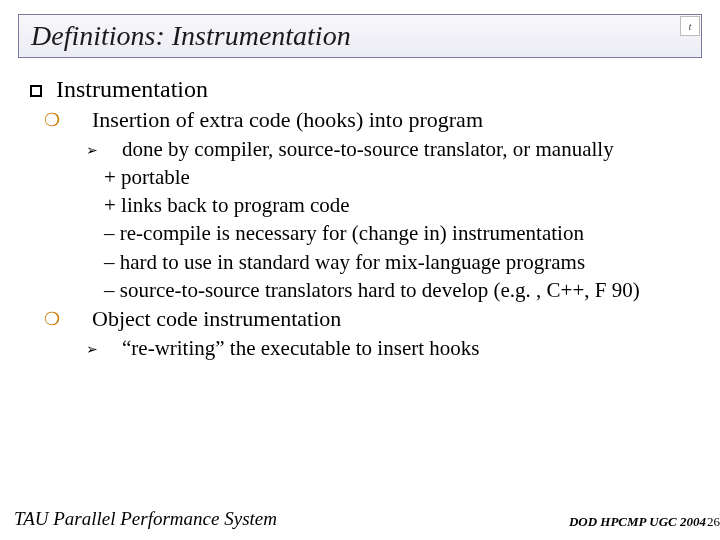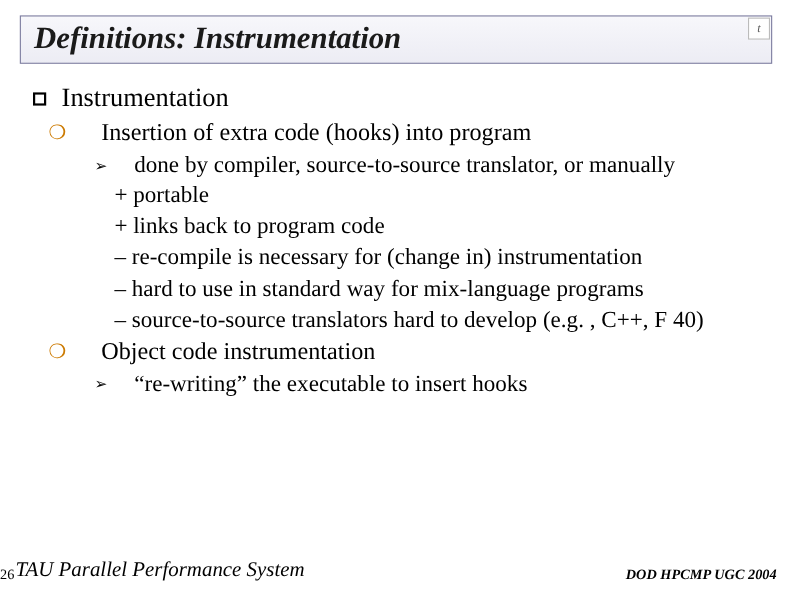--- a/index.html
+++ b/index.html
@@ -26,21 +26,21 @@
     height: 44px;
     border: 1px solid #7a7a9e;
     background: linear-gradient(#f7f7fb, #ececf4);
     box-sizing: border-box;
     display: flex;
     align-items: center;
     padding-left: 12px;
   }
   .title-text {
     font-style: italic;
-    font-weight: bold;
+    font-weight: normal;
     font-size: 28px;
     color: #1a1a1a;
   }
   .logo {
     position: absolute;
     right: 20px;
     top: 16px;
     width: 18px;
     height: 18px;
     background: #fff;
@@ -125,21 +125,21 @@
     bottom: 0;
     font-style: italic;
     font-weight: normal;
     font-size: 19px;
   }
   .footer-center {
     position: absolute;
     left: 0;
     right: 0;
     bottom: 0;
-    text-align: left;
+    text-align: right;
     font-size: 13px;
   }
   .footer-right {
     position: absolute;
     right: 14px;
     bottom: 0;
     font-style: italic;
     font-weight: bold;
     font-size: 13px;
   }
@@ -157,21 +157,21 @@
   <div class="content">
     <div class="lvl1"><span class="bullet"></span><span>Instrumentation</span></div>
 
     <div class="lvl2"><span class="bullet">❍</span><span>Insertion of extra code (hooks) into program</span></div>
 
     <div class="lvl3"><span class="bullet">➢</span><span>done by compiler, source-to-source translator, or manually</span></div>
     <div class="lvl3-plain"><span>+ portable</span></div>
     <div class="lvl3-plain"><span>+ links back to program code</span></div>
     <div class="lvl3-plain"><span>– re-compile is necessary for (change in) instrumentation</span></div>
     <div class="lvl3-plain"><span>– hard to use in standard way for mix-language programs</span></div>
-    <div class="lvl3-plain"><span>– source-to-source translators hard to develop (e.g. , C++, F 40)</span></div>
+    <div class="lvl3-plain"><span>– source-to-source translators hard to develop (e.g. , C++, F 90)</span></div>
 
     <div class="lvl2"><span class="bullet">❍</span><span>Object code instrumentation</span></div>
 
     <div class="lvl3"><span class="bullet">➢</span><span>“re-writing” the executable to insert hooks</span></div>
   </div>
 
   <div class="footer">
     <div class="footer-left">TAU Parallel Performance System</div>
     <div class="footer-center">26</div>
     <div class="footer-right">DOD HPCMP UGC 2004</div>

